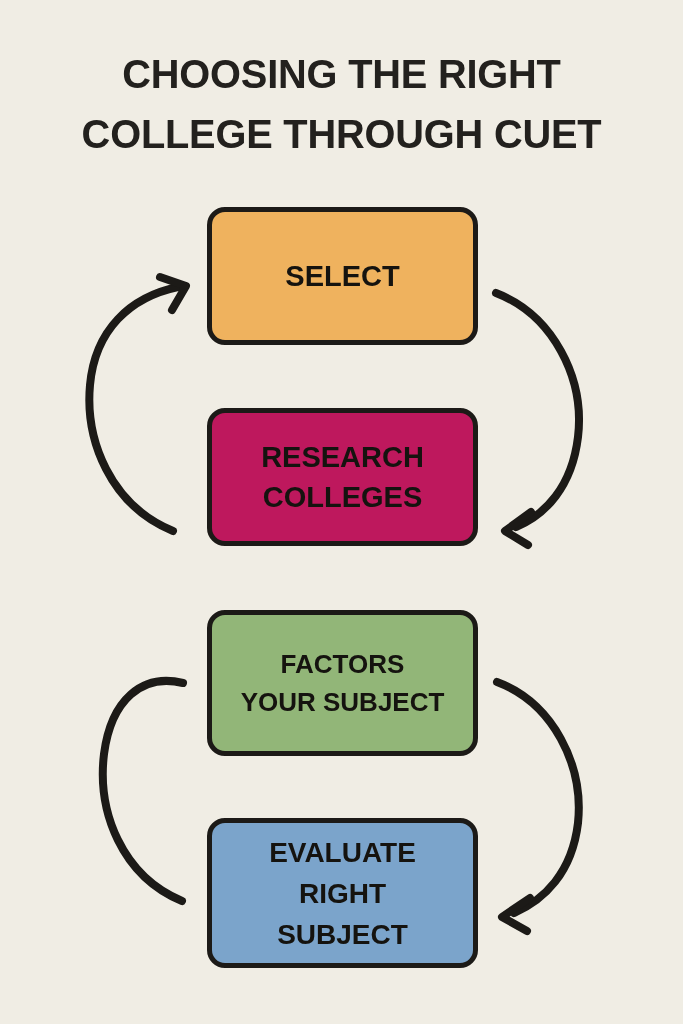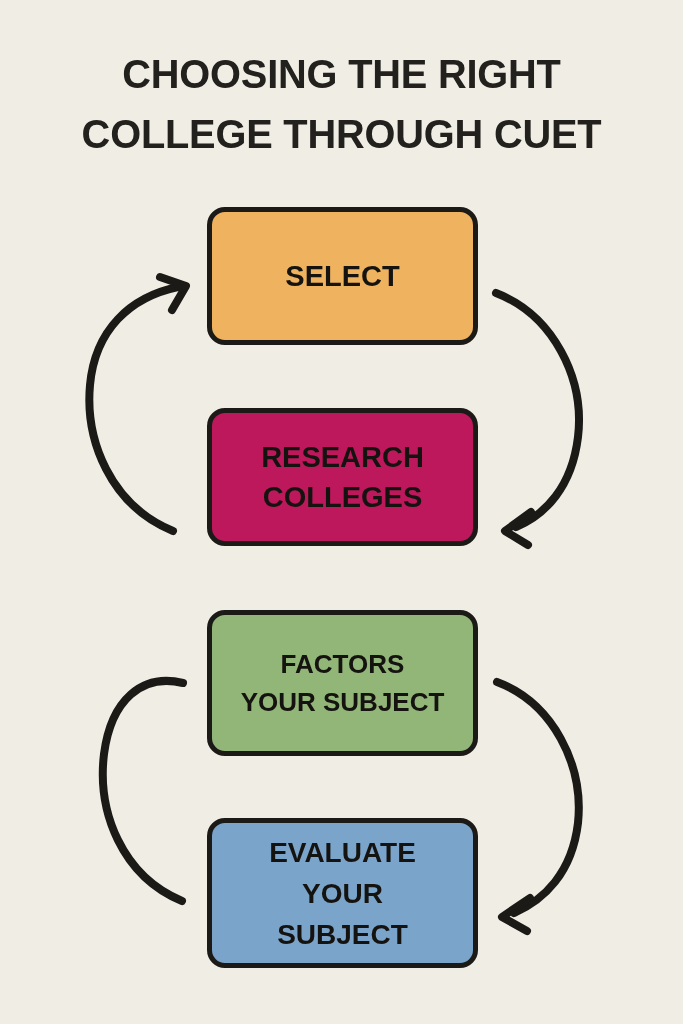--- a/index.html
+++ b/index.html
@@ -139,17 +139,17 @@
     <span class="ln">COLLEGES</span>
   </div>
 
   <div class="step step-3">
     <span class="ln">FACTORS</span>
     <span class="ln">YOUR SUBJECT</span>
   </div>
 
   <div class="step step-4">
     <span class="ln">EVALUATE</span>
-    <span class="ln">YOUR</span>
+    <span class="ln">RIGHT</span>
     <span class="ln">SUBJECT</span>
   </div>
 
 </div>
 
 </body></html>

